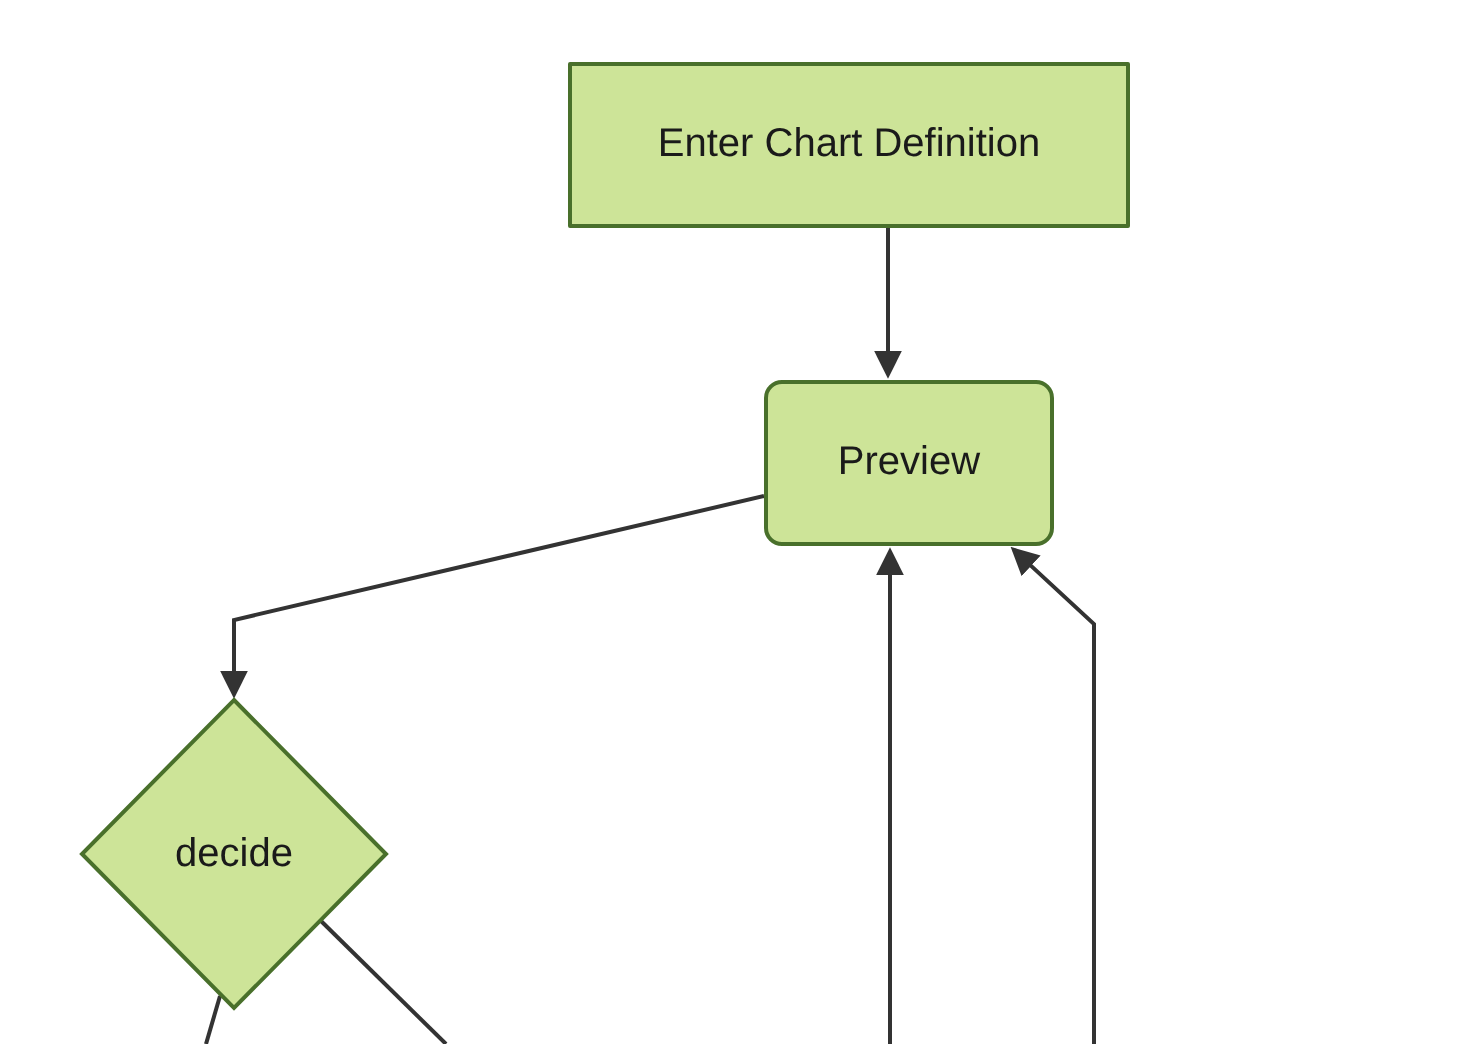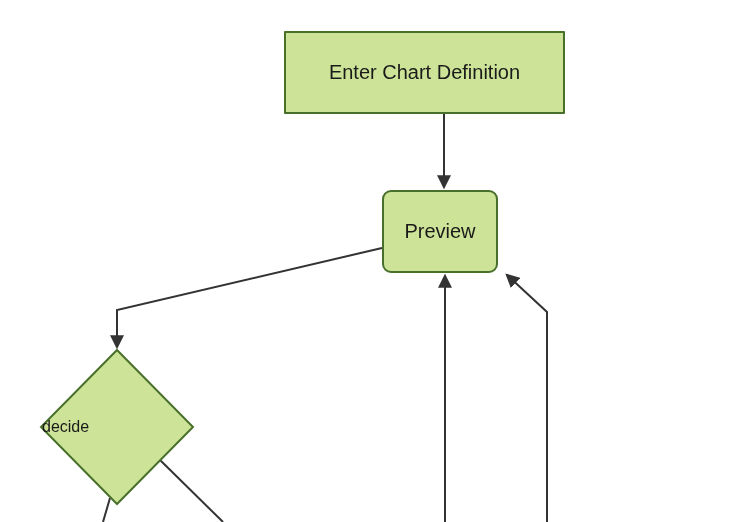--- a/index.html
+++ b/index.html
@@ -44,26 +44,26 @@
     background: var(--node-fill);
     border: 2px solid var(--node-border);
     display: flex;
     align-items: center;
     justify-content: center;
     font-size: 20px;
     color: var(--text-color);
     text-align: center;
   }
   .node-enter-def { left: 284px; top: 31px;  width: 281px; height: 83px; border-radius: 1px; }
-  .node-preview   { left: 382px; top: 190px; width: 116px; height: 83px; border-radius: 9px; }
+  .node-preview   { left: 382px; top: 190px; width: 145px; height: 83px; border-radius: 9px; }
   .diamond-label {
     position: absolute;
     left: 42px; top: 412px; width: 150px; height: 30px;
-    display: flex; align-items: center; justify-content: flex-start;
-    font-size: 16px;
+    display: flex; align-items: center; justify-content: center;
+    font-size: 20px;
     color: var(--text-color);
   }
 </style>
 </head>
 <body>
 
 <div class="canvas">
 
   <svg class="edges-layer" viewBox="0 0 740 522" xmlns="http://www.w3.org/2000/svg">
     <defs>

